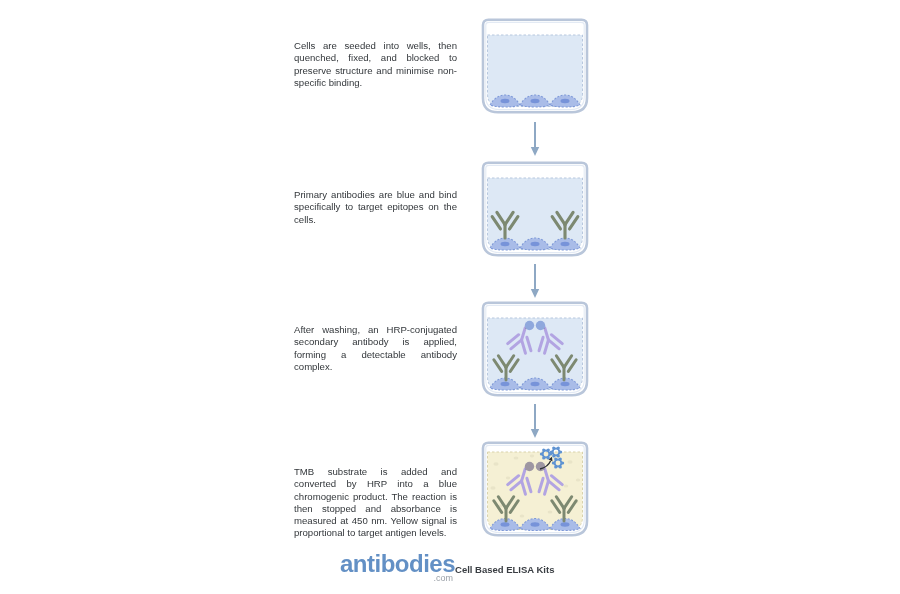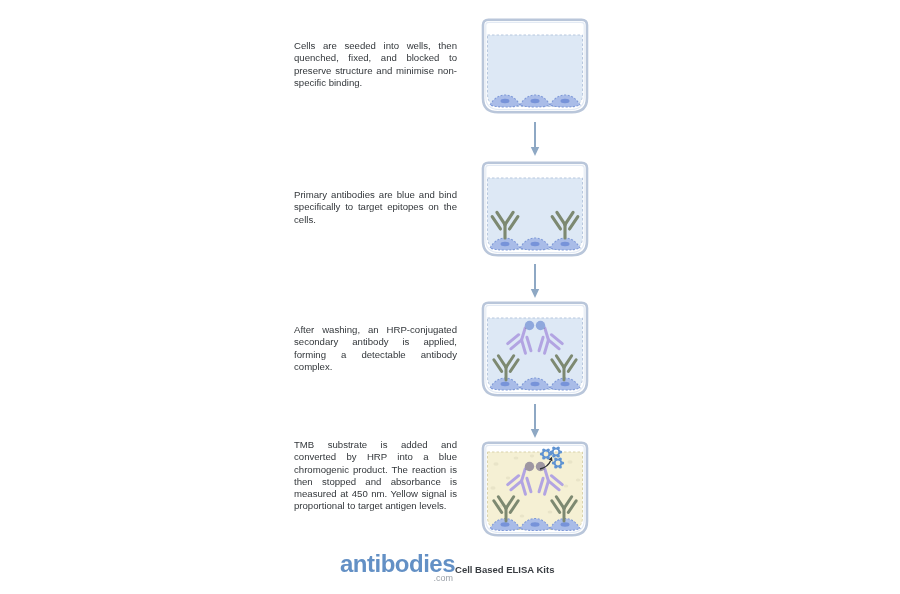--- a/index.html
+++ b/index.html
@@ -3,21 +3,21 @@
 <meta charset="utf-8">
 <style>
   html,body{margin:0;padding:0;background:#fff;}
   .canvas{position:relative;width:716px;height:594px;background:#fff;overflow:hidden;
           font-family:"Liberation Sans",sans-serif;}
 
   
   .step-text{position:absolute;left:294px;width:163px;margin:0;
              font-size:9.6px;line-height:12.3px;text-align:justify;
              color:var(--text,#33373b);}
-  .t1{top:40px}.t2{top:189px}.t3{top:324px}.t4{top:439px}
+  .t1{top:40px}.t2{top:189px}.t3{top:324px}.t4{top:466px}
 
   
   .well{position:absolute;left:480px;width:110px;height:98px;}
   .w1{top:17px}.w2{top:160px}.w3{top:300px}.w4{top:440px}
 
   .well-body{fill:#ffffff;stroke:var(--well-border,#b9c6da);stroke-width:2.6;}
   .well-inner{fill:none;stroke:#e3eaf4;stroke-width:1.1;}
   .liquid-blue{fill:var(--liquid-blue,#dde8f5);stroke:var(--liquid-dash,#b7c7de);
                stroke-width:1;stroke-dasharray:2.5 2;}
   .liquid-yellow{fill:var(--liquid-yellow,#f5f0d4);stroke:var(--liquid-yellow-dash,#d9d2ab);

